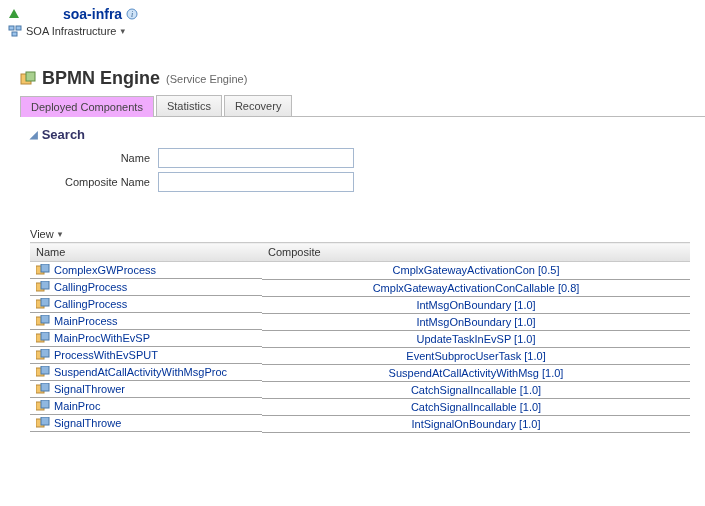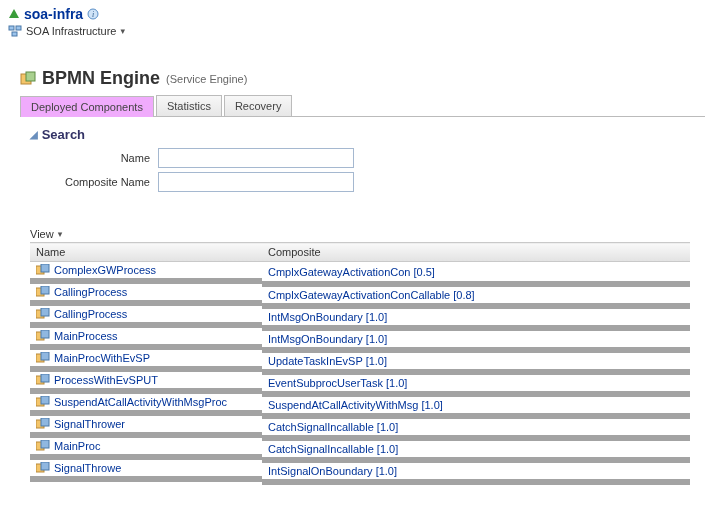--- a/index.html
+++ b/index.html
@@ -8,21 +8,21 @@
     font-family: Tahoma, Arial, sans-serif;
     font-size: 11px;
     color: #333;
     background: #fff;
     width: 705px;
   }
   a { color: #003399; text-decoration: none; }
 
   
   .hdr-row { display:flex; align-items:center; gap:4px; margin:2px 0; }
-  .hdr-title { color:#003399; font-weight:bold; font-size:14px; }
+  .hdr-title { color:#003399; font-weight:bold; font-size:14px;margin-left:39px; }
   .hdr-sub { color:#333; font-size:11px;text-align:right; }
 
   
   .engine-row { display:flex; align-items:center; gap:6px; margin:30px 0 6px 12px;}
   .engine-title { font-weight:bold; font-size:18px; color:#333; }
   .engine-type { color:#666; font-size:11px; }
 
   
   .tabs { display:flex; margin-left:12px; border-bottom:1px solid #bbb; }
   .tab {
@@ -52,22 +52,23 @@
     width:660px; margin-left:22px; border-collapse:collapse; font-size:11px;
     border-top:1px solid #c9c9c9;
   }
   table.data th {
     text-align:left; font-weight:normal; color:#333;
     background:linear-gradient(#f9f9f9,#e2e2e2);
     border-bottom:1px solid #c9c9c9;
     padding:3px 6px;
   }
   table.data td {
-    padding:2px 6px; border-bottom:6px solid #a3a3a3; vertical-align:middle;
+    padding:2px 6px; border-bottom:1px solid #a3a3a3; vertical-align:middle;
     white-space:nowrap;
+    text-align:center;
   }
   table.data td.namecell { display:flex; align-items:center; gap:4px;}
 
   
   svg { display:block; }
 </style>
 </head>
 <body>
 
 <div class="hdr-row">

